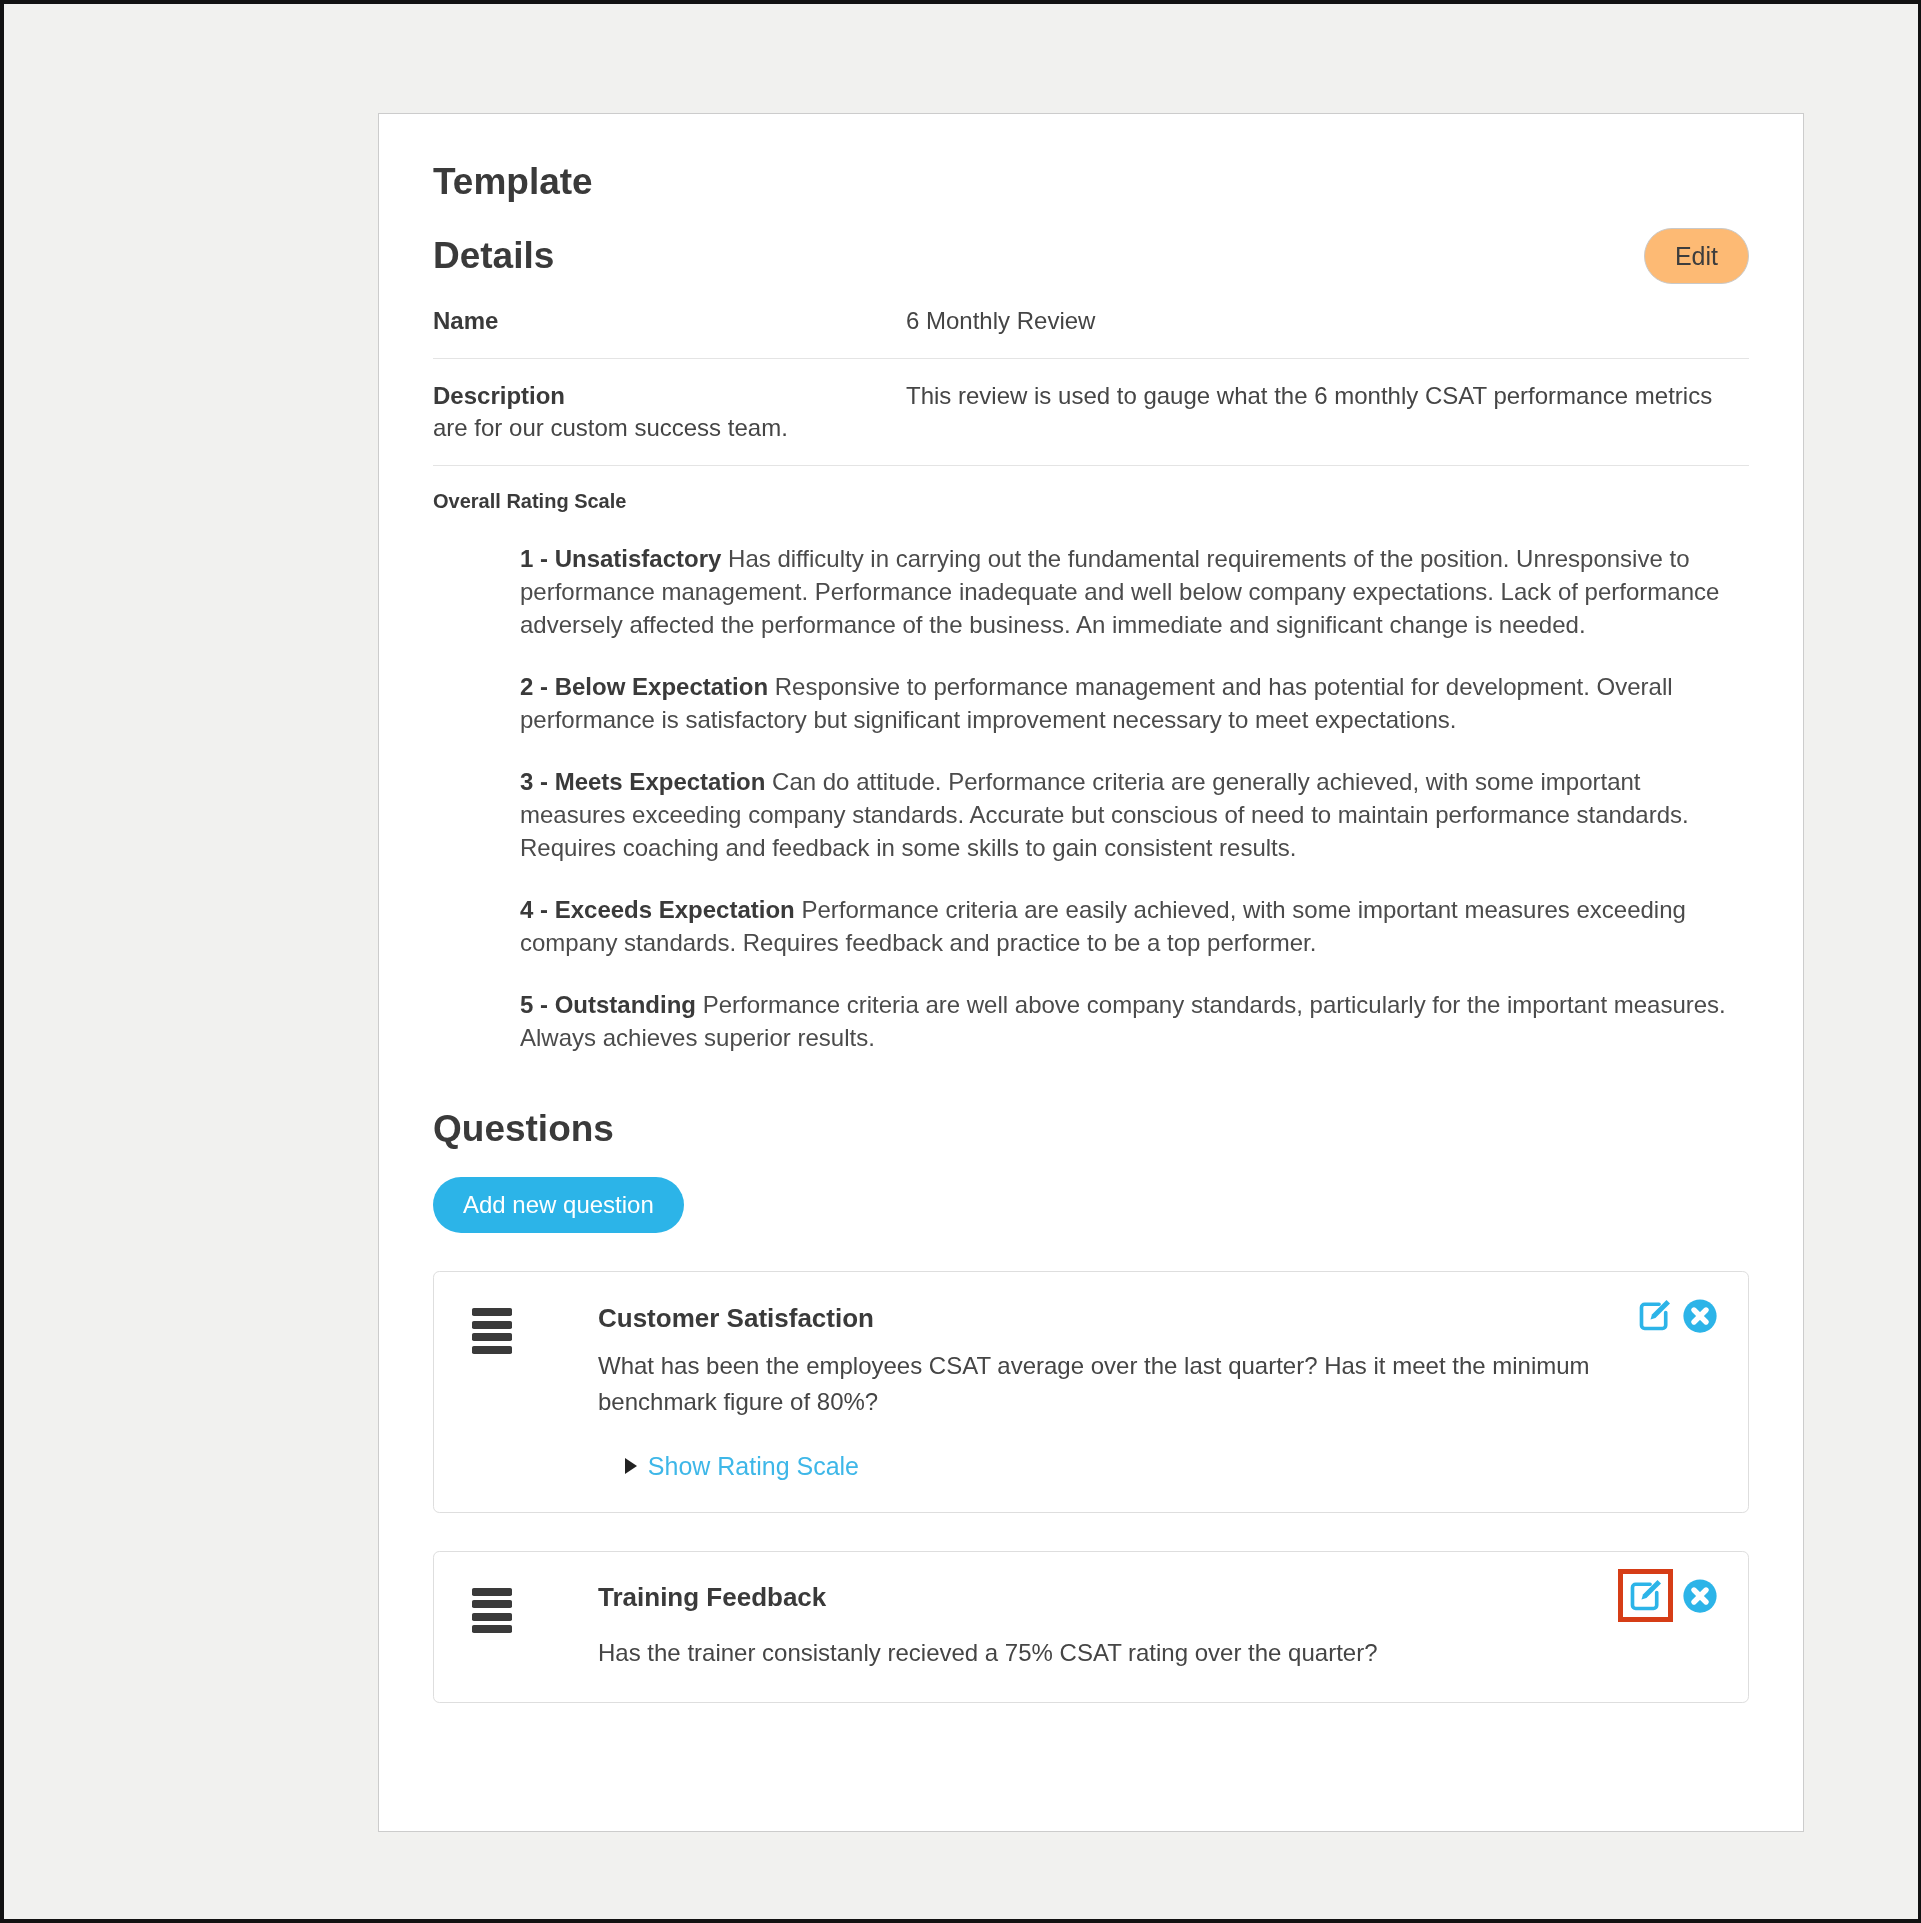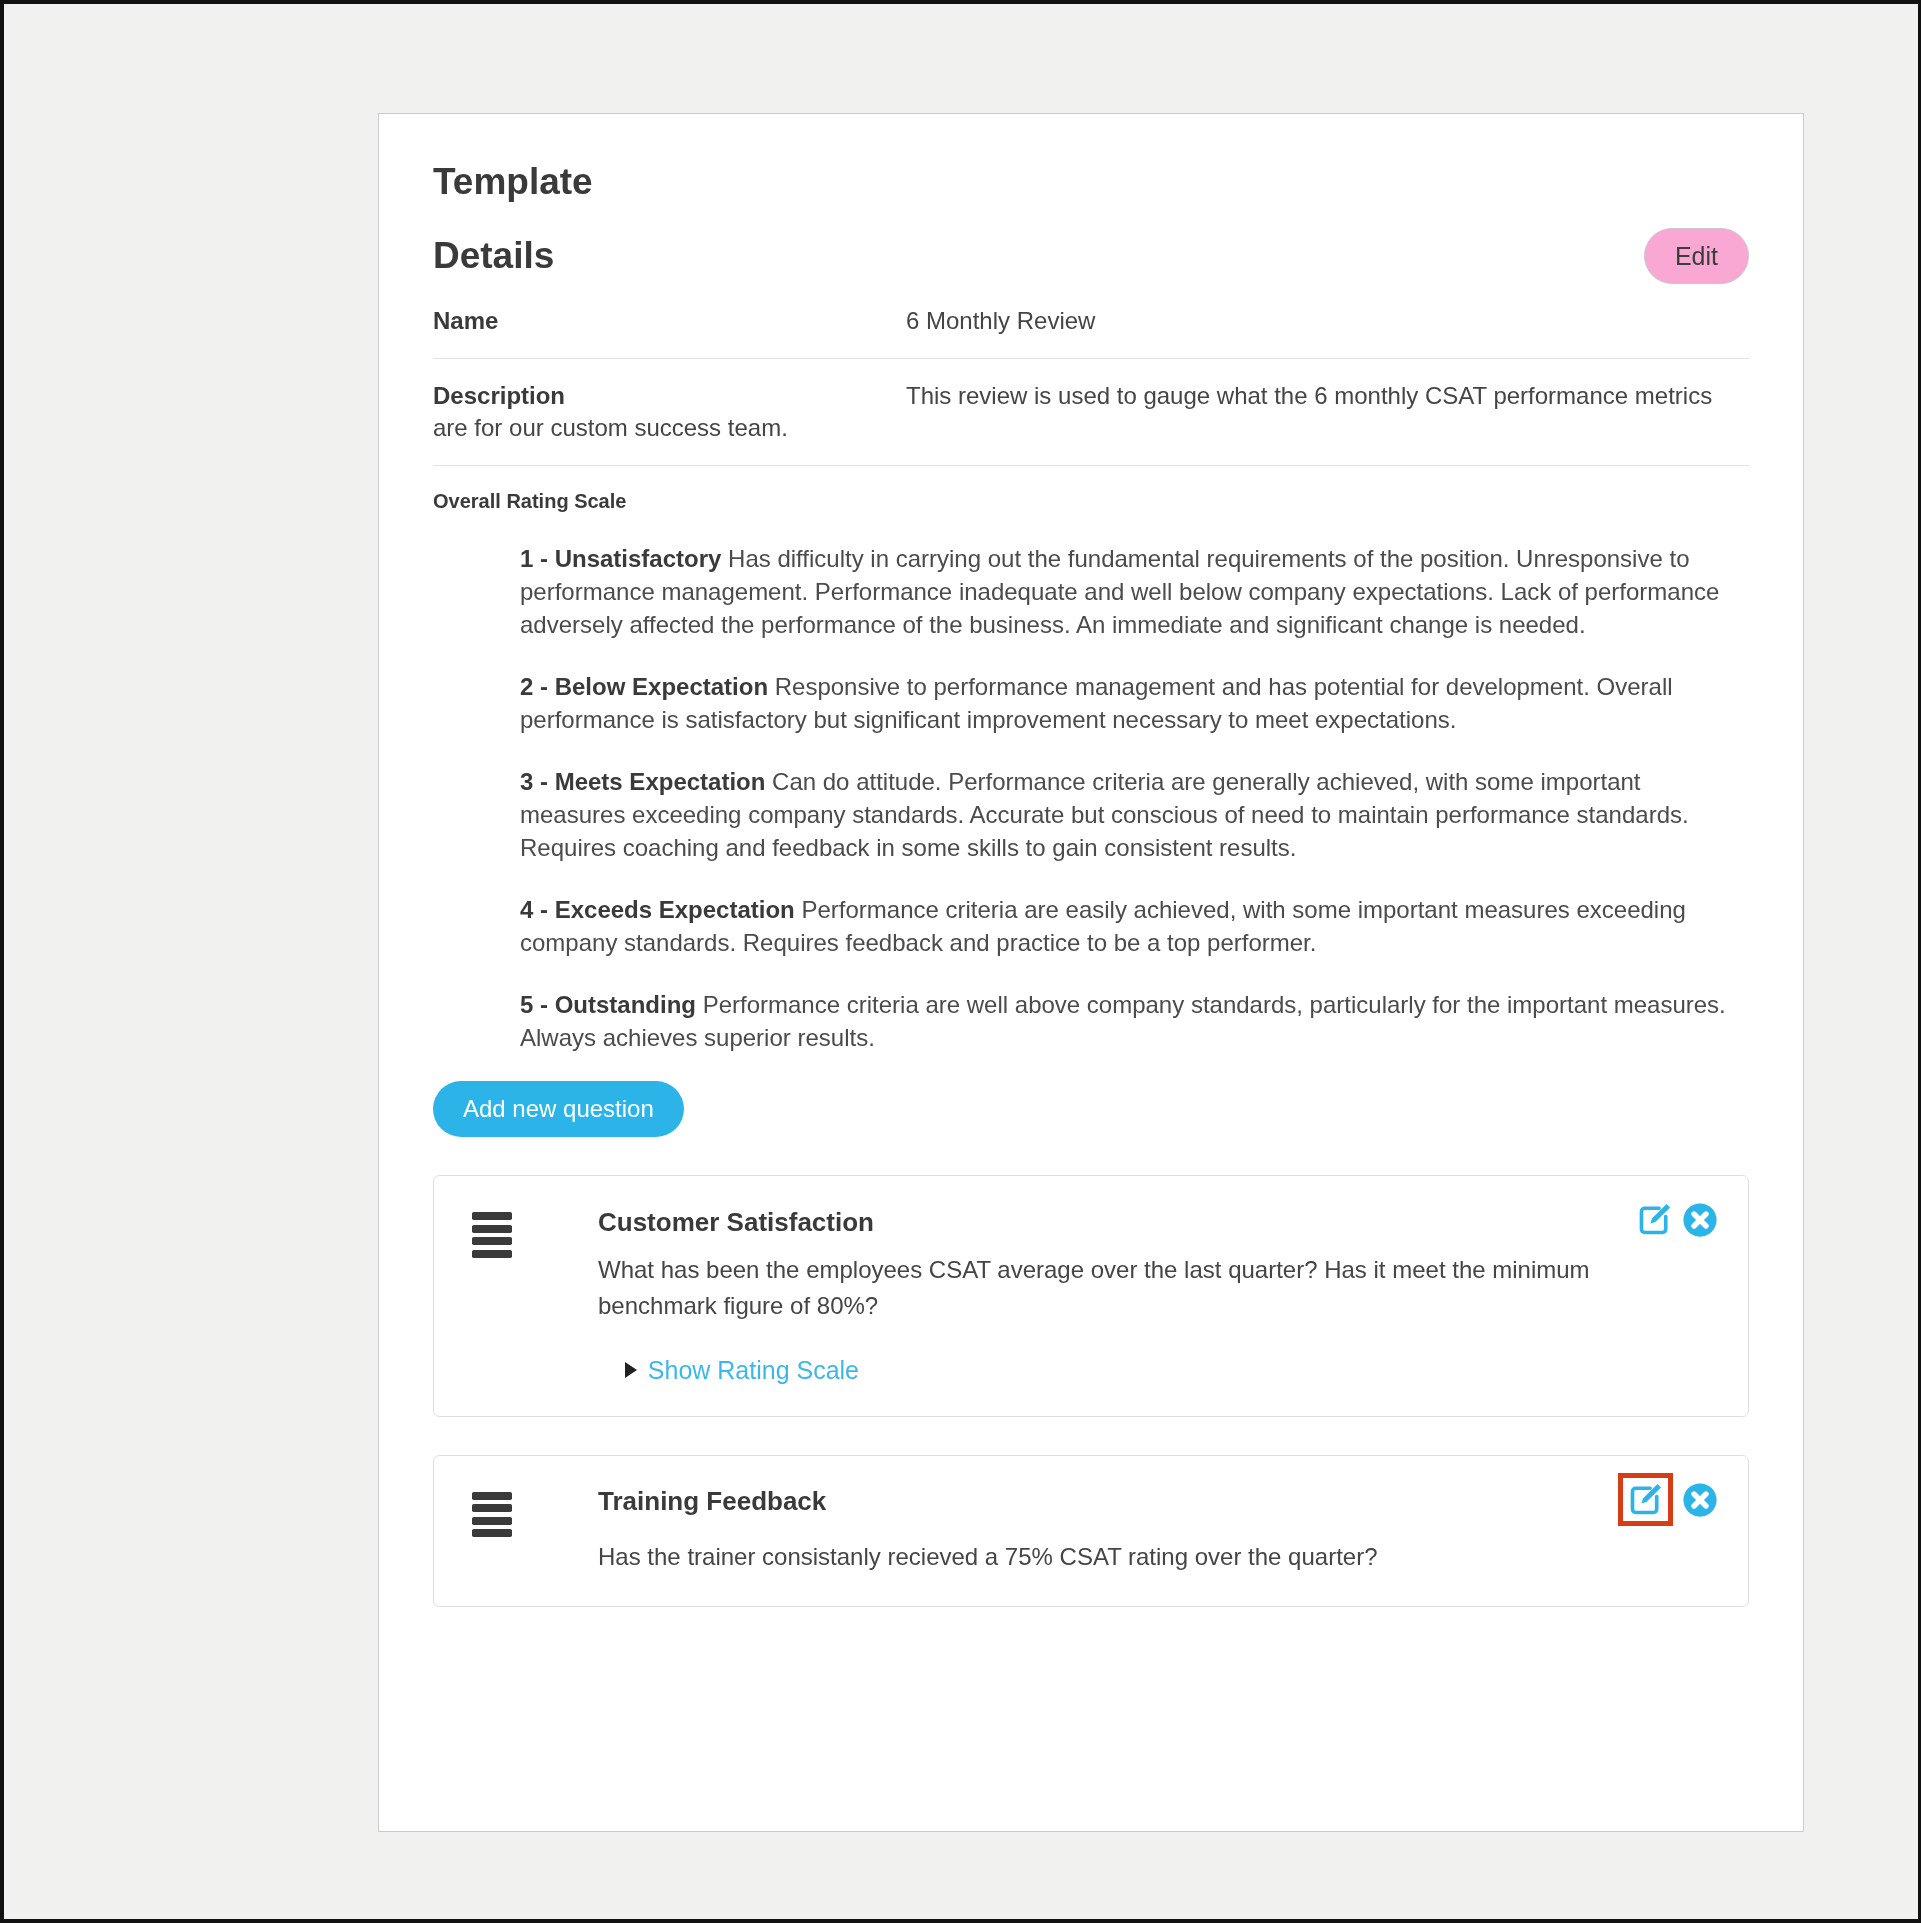--- a/index.html
+++ b/index.html
@@ -55,21 +55,21 @@
 
   .details-head {
     display: flex; justify-content: space-between; align-items: center;
     margin-top: 25px;
     gap: 31px;
   }
   .h2 { font-size: 37px; font-weight: bold; color: #3a3a3a; }
   .edit-btn {
     font-family: "Liberation Sans", sans-serif;
     font-size: 25px; color: #3d3d3d;
-    background: #f9a8d4;
+    background: #fdba74;
     border: 1.8px solid #c9c9c9;
     border-radius: 32px;
     padding: 12.6px 30px;
     cursor: pointer;
   }
 
   .field-row {
     padding: 21px 0;
     border-bottom: 0.9px solid #e4e4e4;
     font-size: 24px; line-height: 32px; color: #454545;
@@ -187,20 +187,21 @@
       <p class="rating">
         <b>4 - Exceeds Expectation</b>
         <span>Performance criteria are easily achieved, with some important measures exceeding company standards. Requires feedback and practice to be a top performer.</span>
       </p>
       <p class="rating">
         <b>5 - Outstanding</b>
         <span>Performance criteria are well above company standards, particularly for the important measures. Always achieves superior results.</span>
       </p>
     </div>
 
+    <div class="h2 questions-h">Questions</div>
 
     <button class="add-btn">Add new question</button>
 
     
     <div class="card">
       <div class="drag-handle">
         <div class="bar"></div>
           <div class="bar"></div>
           <div class="bar"></div>
           <div class="bar"></div>

